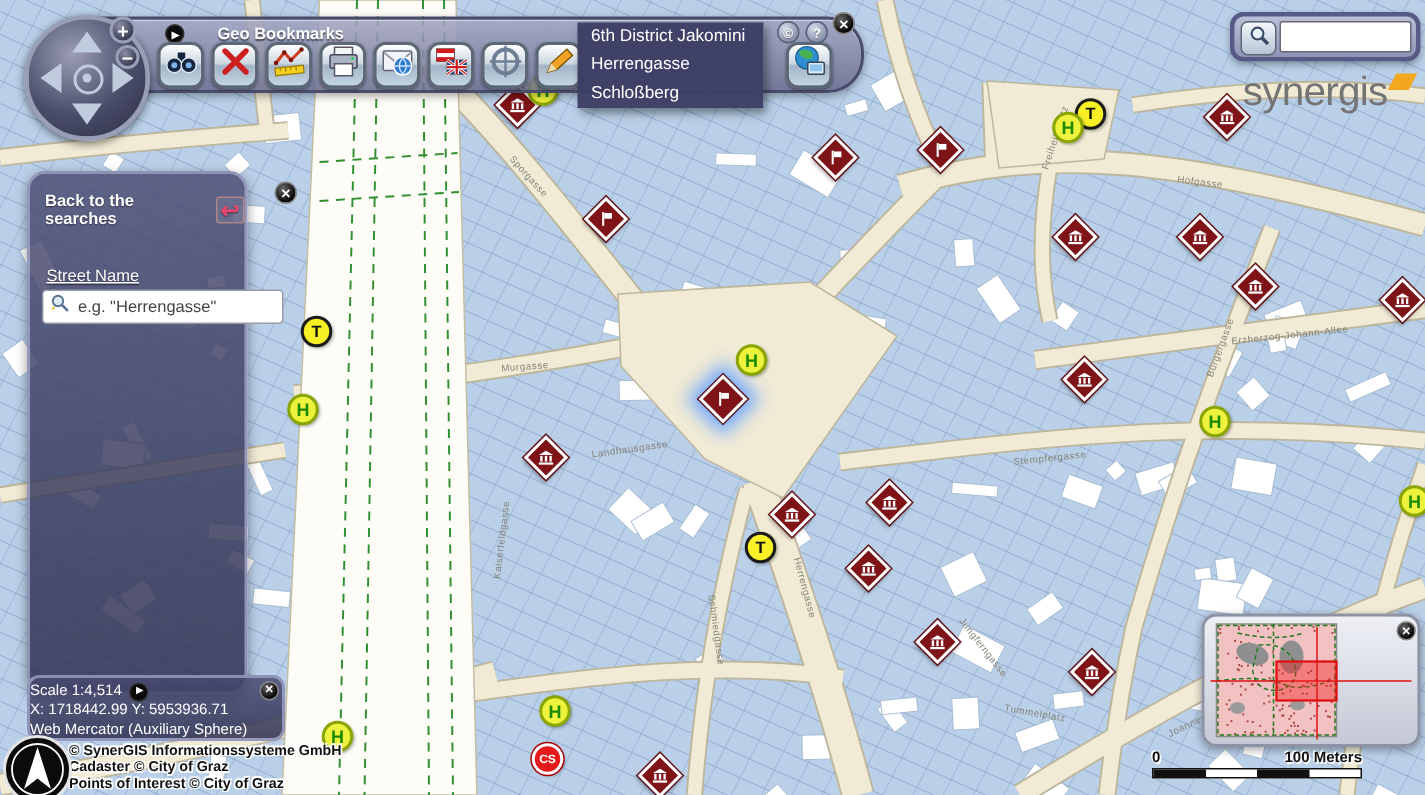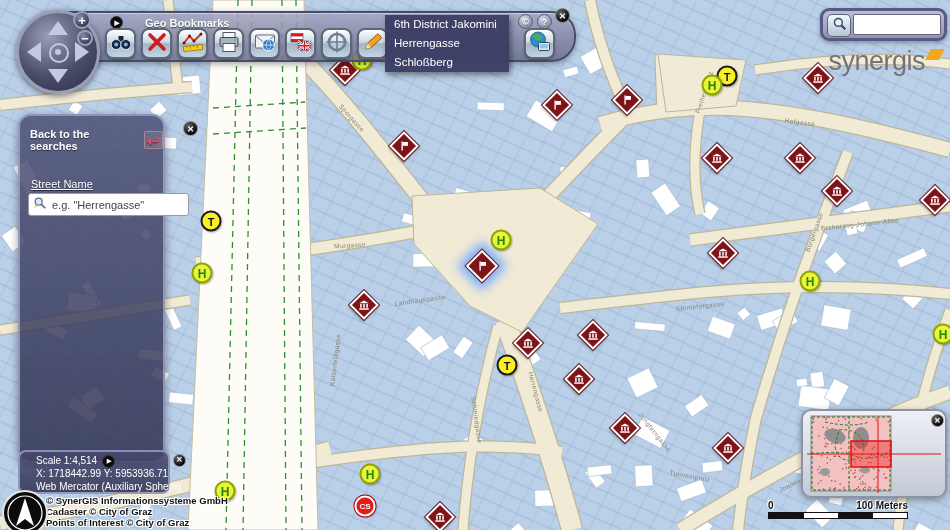--- a/index.html
+++ b/index.html
@@ -94,24 +94,24 @@
   #ap-title{position:absolute;left:8px;top:29px;width:161px;height:27px;border-radius:6px;border:2px solid #c9cfee;
        background:linear-gradient(180deg,#2c3468,#1d2450);box-sizing:border-box;display:flex;align-items:center;
        color:#fff;font-size:13px;font-weight:bold;padding-left:10px;text-shadow:0 1px 1px rgba(0,0,0,.5);}
   #ap-flabel{position:absolute;left:11px;top:62px;color:#fff;font-size:11px;text-shadow:0 1px 1px rgba(0,0,0,.5);text-decoration:underline;}
   #ap-inputwrap{position:absolute;left:8px;top:77px;width:161px;height:23px;background:#fff;border:1px solid #99a;
        border-radius:3px;box-sizing:border-box;display:flex;align-items:center;gap:3px;padding:0 4px;}
   #ap-inputwrap svg{width:14px;height:14px;flex:none;}
   #ap-input{border:none;outline:none;flex:1;min-width:0;font-size:11px;color:#333;font-family:"Liberation Sans",sans-serif;}
   #ap-input::placeholder{color:#444;}
   
-  #status-panel{position:absolute;left:18px;top:450px;width:152px;height:44px;z-index:6;border-radius:8px;
+  #status-panel{position:absolute;left:18px;top:450px;width:172px;height:44px;z-index:6;border-radius:8px;
        background:linear-gradient(180deg,rgba(72,74,112,.85),rgba(44,46,78,.85));
        border:2px solid rgba(168,172,208,.75);box-sizing:border-box;color:#fff;font-size:10px;
-       padding:3px 16px;line-height:12.5px;white-space:nowrap;}
+       padding:3px 0;line-height:12.5px;white-space:nowrap;}
   #status-panel .l1{display:flex;align-items:center;gap:5px;}
   
   #attrib{position:absolute;left:46px;top:495px;z-index:6;font-size:9.5px;font-weight:bold;color:#111;
        line-height:11px;white-space:nowrap;
        text-shadow:1px 1px 0 #fff,-1px -1px 0 #fff,1px -1px 0 #fff,-1px 1px 0 #fff,0 0 2px #fff;}
   #brandmark{position:absolute;left:2px;top:490px;width:46px;height:46px;border-radius:50%;z-index:6;
        background:#0b0b0b;border:2px solid #e5e5e5;box-sizing:border-box;}
   
   #ovmap{position:absolute;left:801px;top:409px;width:146px;height:89px;z-index:6;border-radius:10px;
        background:linear-gradient(180deg,#eef0f5,#c4c9d6);border:2px solid #8d93a5;box-sizing:border-box;

